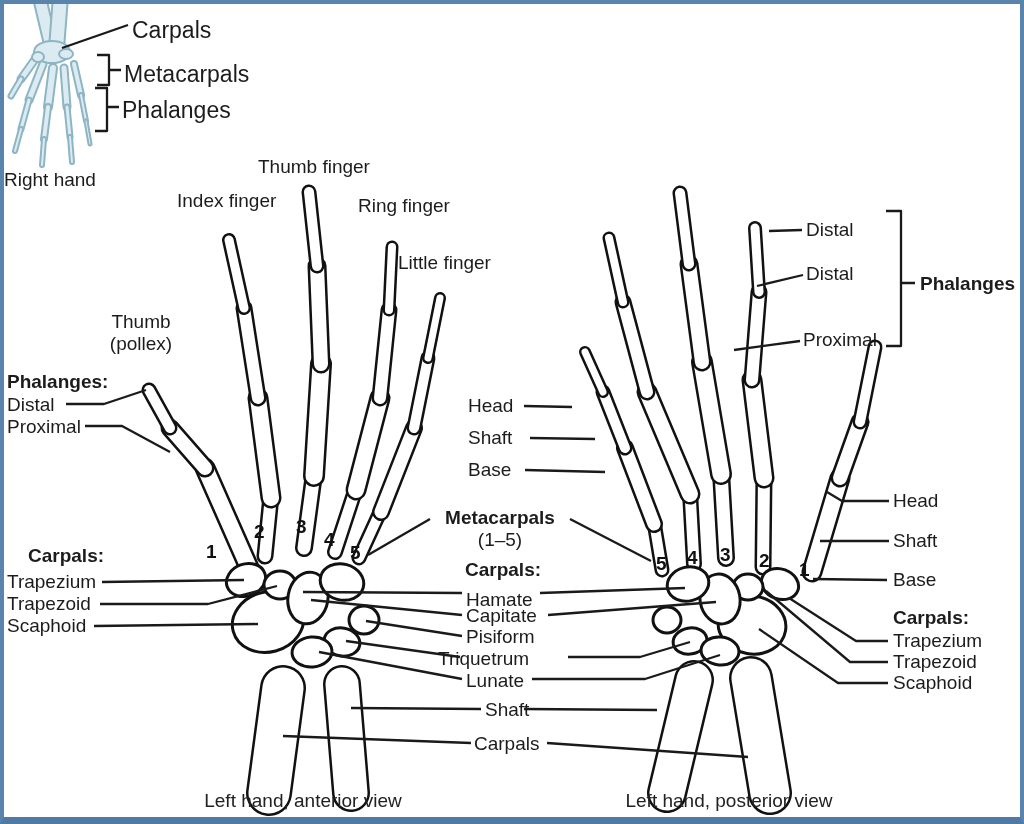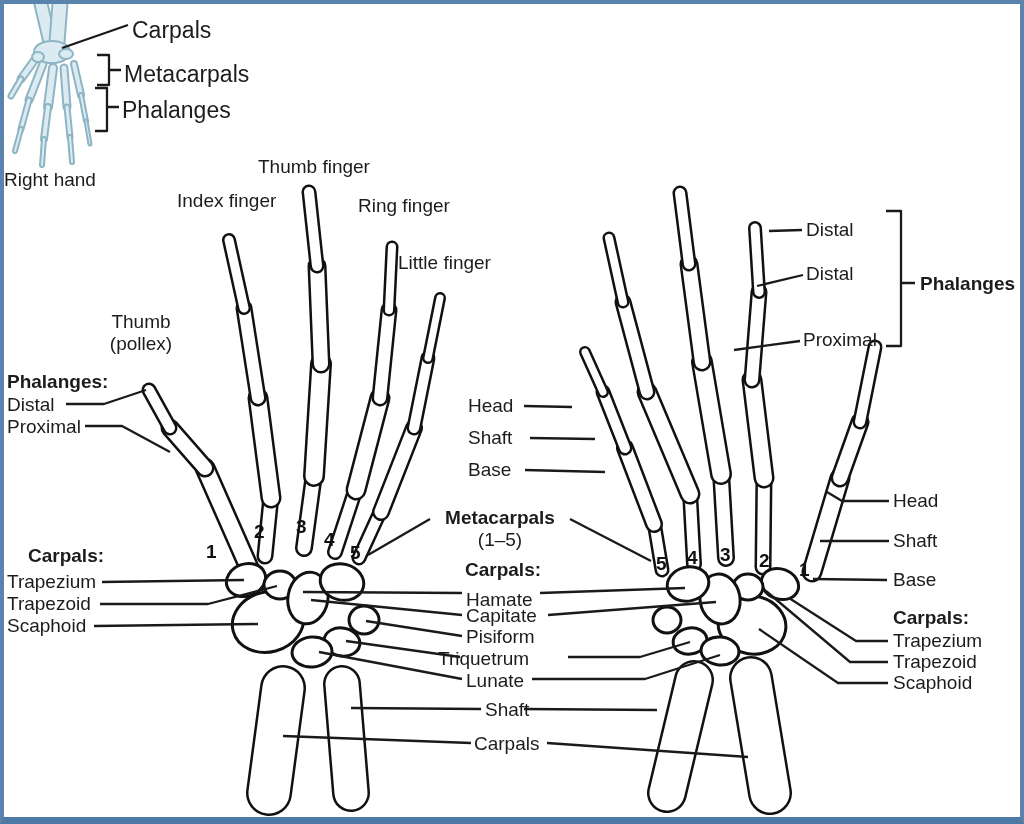--- a/index.html
+++ b/index.html
@@ -256,15 +256,17 @@
   <div class="lbl b" style="left:893px;top:607px">Carpals:</div>
   <div class="lbl" style="left:893px;top:630px">Trapezium</div>
   <div class="lbl" style="left:893px;top:651px">Trapezoid</div>
   <div class="lbl" style="left:893px;top:672px">Scaphoid</div>
   <div class="num" style="left:656px;top:553px">5</div>
   <div class="num" style="left:687px;top:547px">4</div>
   <div class="num" style="left:720px;top:544px">3</div>
   <div class="num" style="left:759px;top:550px">2</div>
   <div class="num" style="left:799px;top:559px">1</div>
 
+  <div class="lbl ctr cap" style="left:193px;top:790px;width:220px">Left hand, anterior view</div>
+  <div class="lbl ctr cap" style="left:617px;top:790px;width:224px">Left hand, posterior view</div>
 
   <div class="frame"></div>
 </div>
 
 </body></html>

